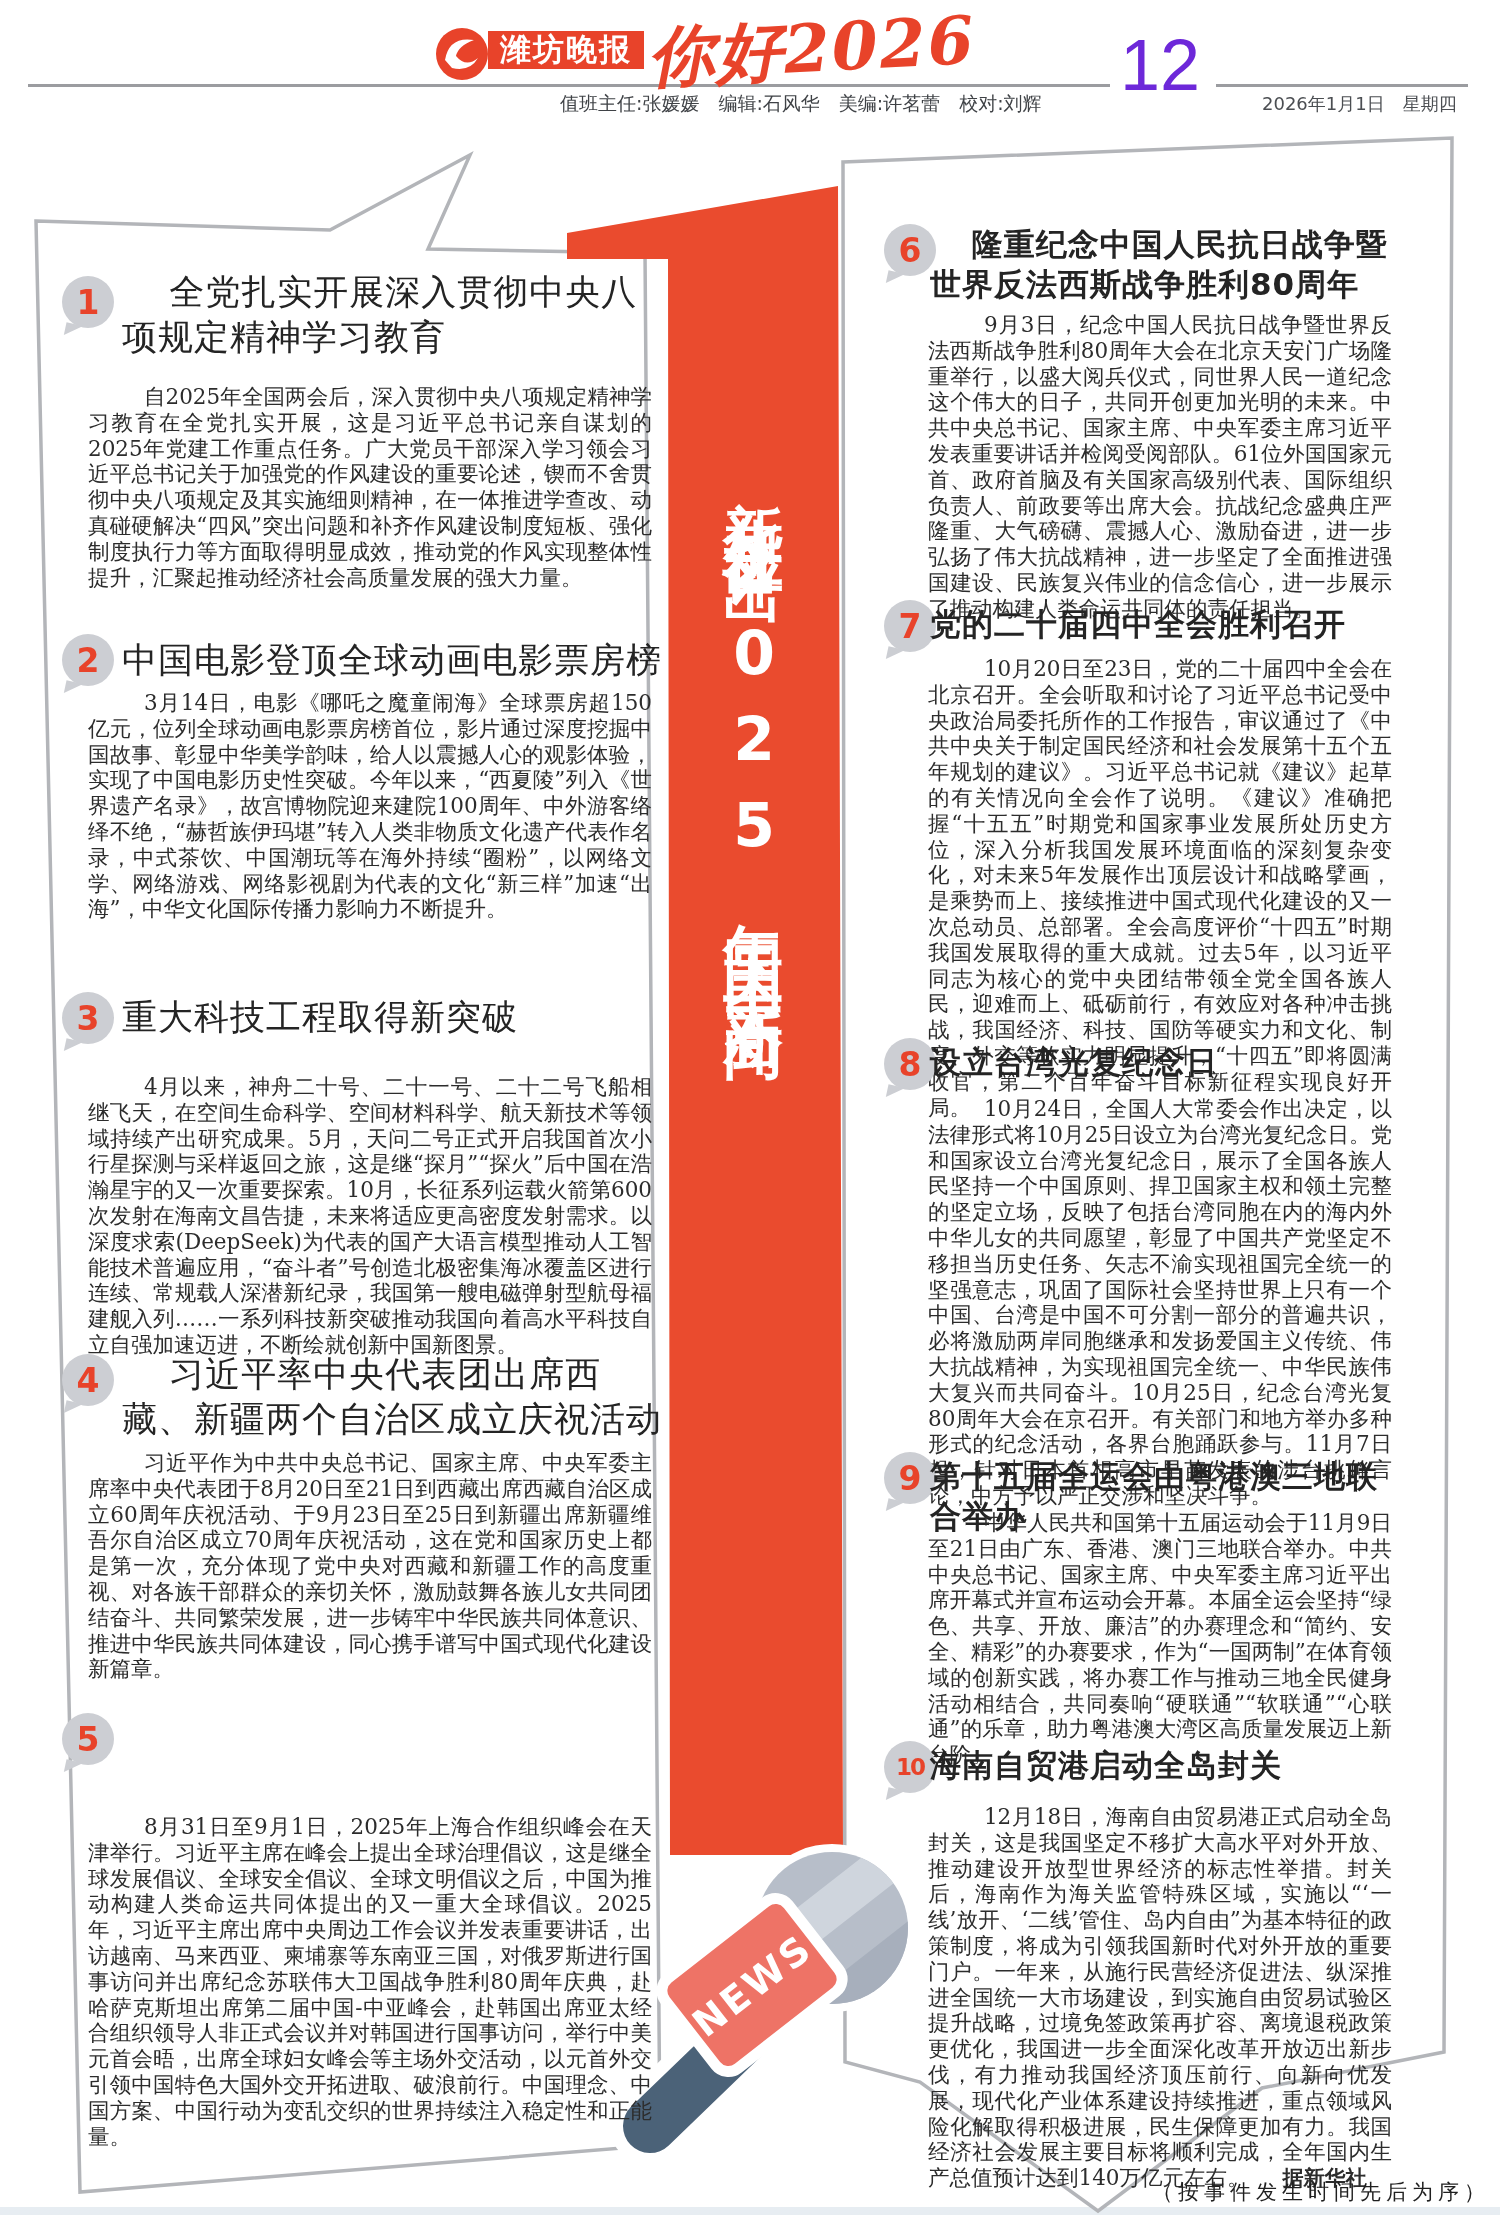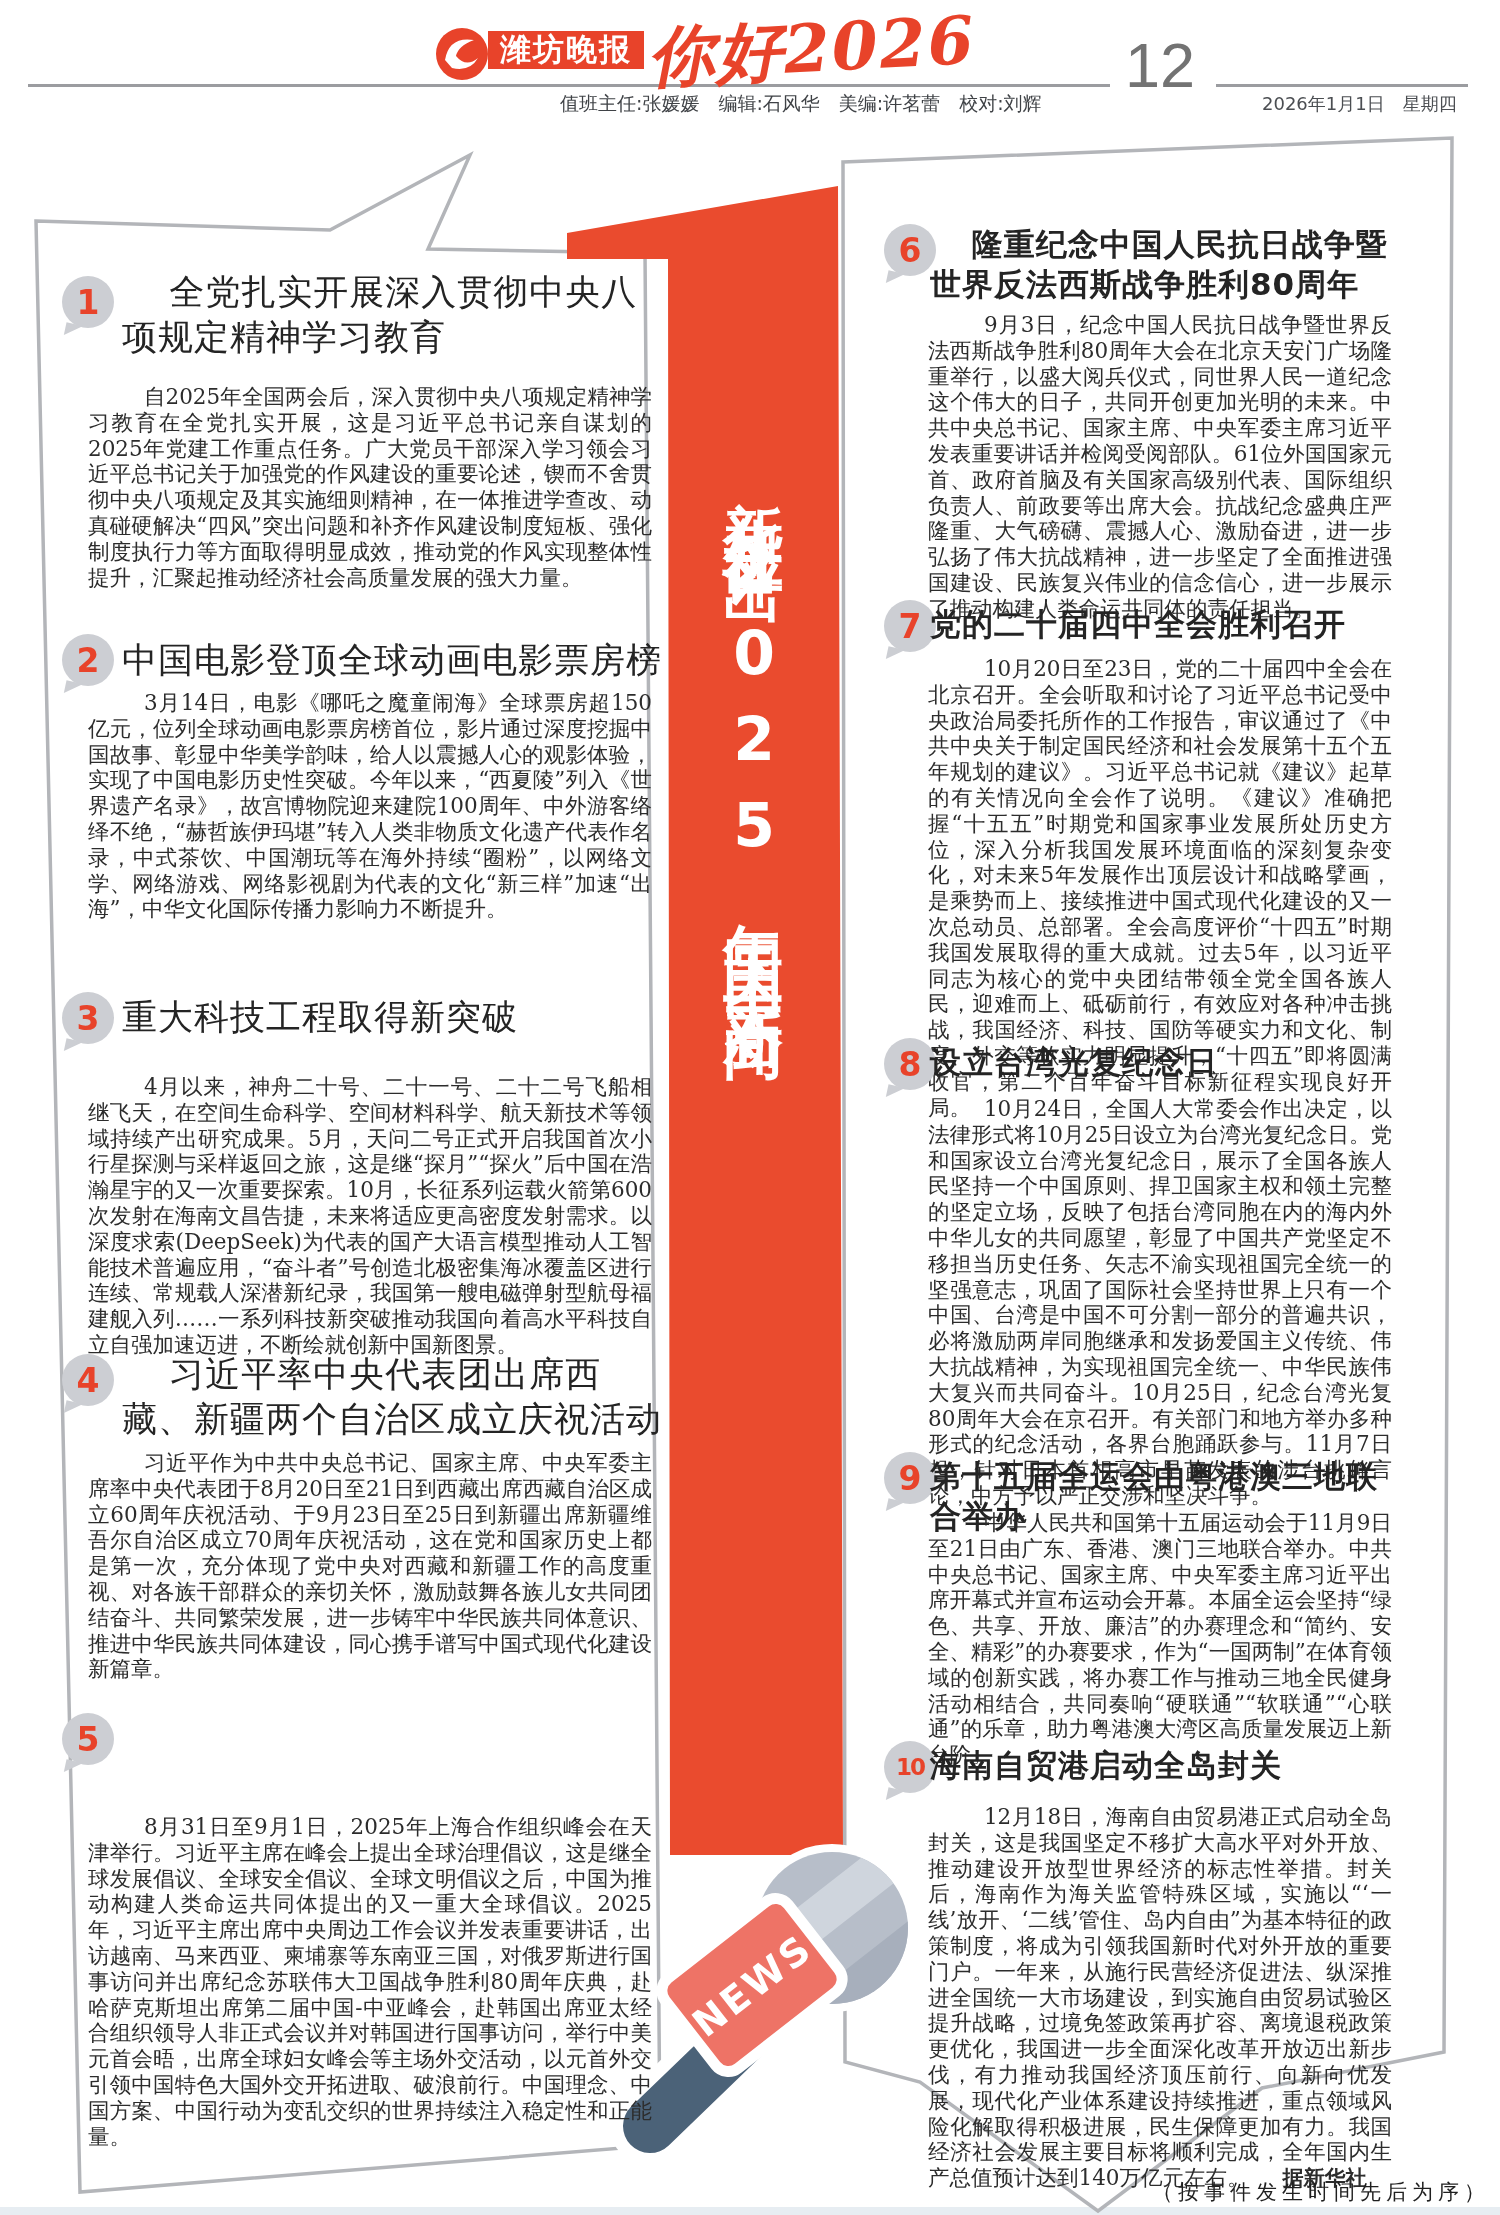--- a/index.html
+++ b/index.html
@@ -9,22 +9,22 @@
   
   #masthead-rule-left{left:28px;top:84px;width:1082px;height:3px;background:#9b9ca0;}
   #masthead-rule-right{left:1216px;top:84px;width:252px;height:3px;background:#9b9ca0;}
   #logo-box{left:488px;top:31px;width:156px;height:38px;background:#e8432a;display:flex;
             align-items:center;justify-content:center;}
   #logo-box span{color:#fff;font-family:"DejaVu Sans",sans-serif;font-weight:bold;
                  font-size:31px;letter-spacing:2px;white-space:nowrap;}
   #greeting{left:648px;top:2px;width:420px;height:96px;color:#e8432a;
             font-family:"DejaVu Serif",serif;font-style:italic;font-weight:bold;
             font-size:66px;transform:rotate(-3deg);white-space:nowrap;letter-spacing:2px;}
-  #page-number{left:1112px;top:22px;width:96px;text-align:center;color:#737373;
-               font-family:"Liberation Sans",sans-serif;font-size:63px;line-height:86px;}
+  #page-number{left:1112px;top:22px;width:96px;text-align:center;color:#6d28d9;
+               font-family:"Liberation Sans",sans-serif;font-size:72px;line-height:86px;}
   #credits{left:560px;top:91px;font-size:19px;color:#3f4246;
            font-family:"DejaVu Sans",sans-serif;white-space:nowrap;}
   #date-line{left:1262px;top:92px;font-size:18px;color:#4b4e52;
              font-family:"DejaVu Sans",sans-serif;white-space:nowrap;}
   
   #art{left:0;top:0;width:1500px;height:2215px;z-index:1;}
   
   #banner-title{left:722px;top:452px;z-index:3;writing-mode:vertical-rl;text-orientation:upright;
       color:#ffffff;font-family:"DejaVu Sans",sans-serif;font-weight:bold;font-size:60px;
       letter-spacing:16px;line-height:64px;}

